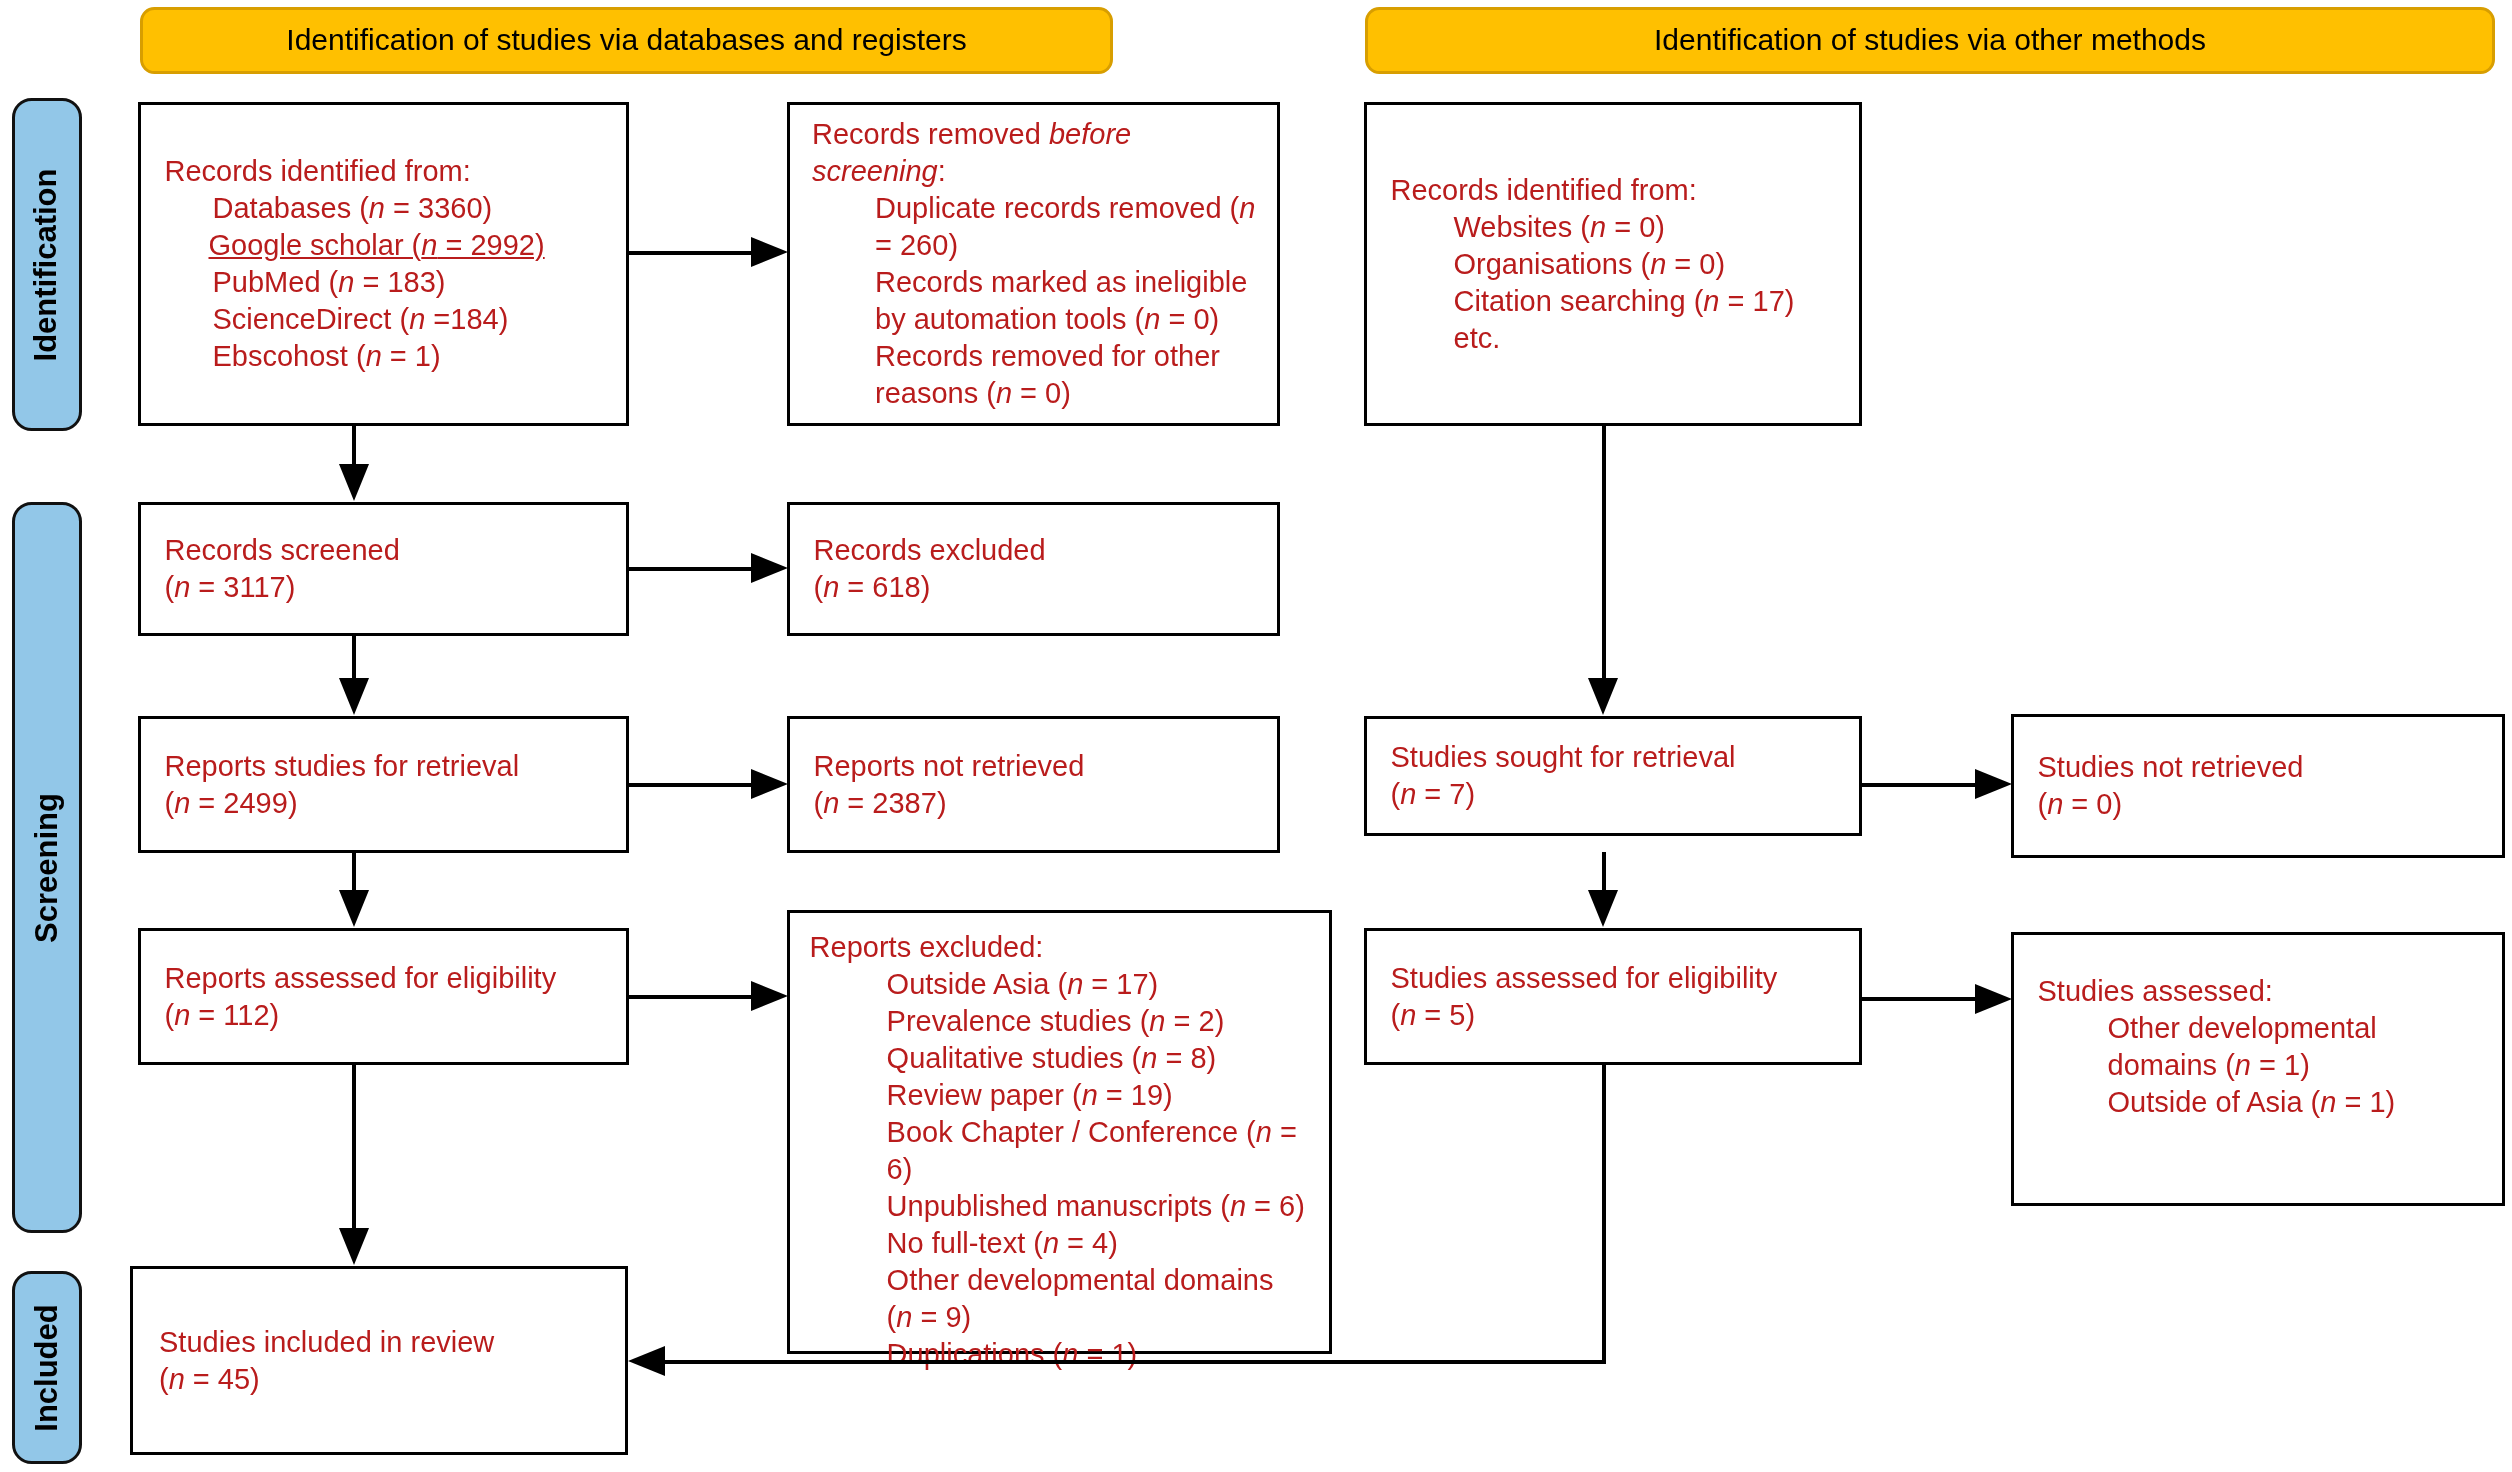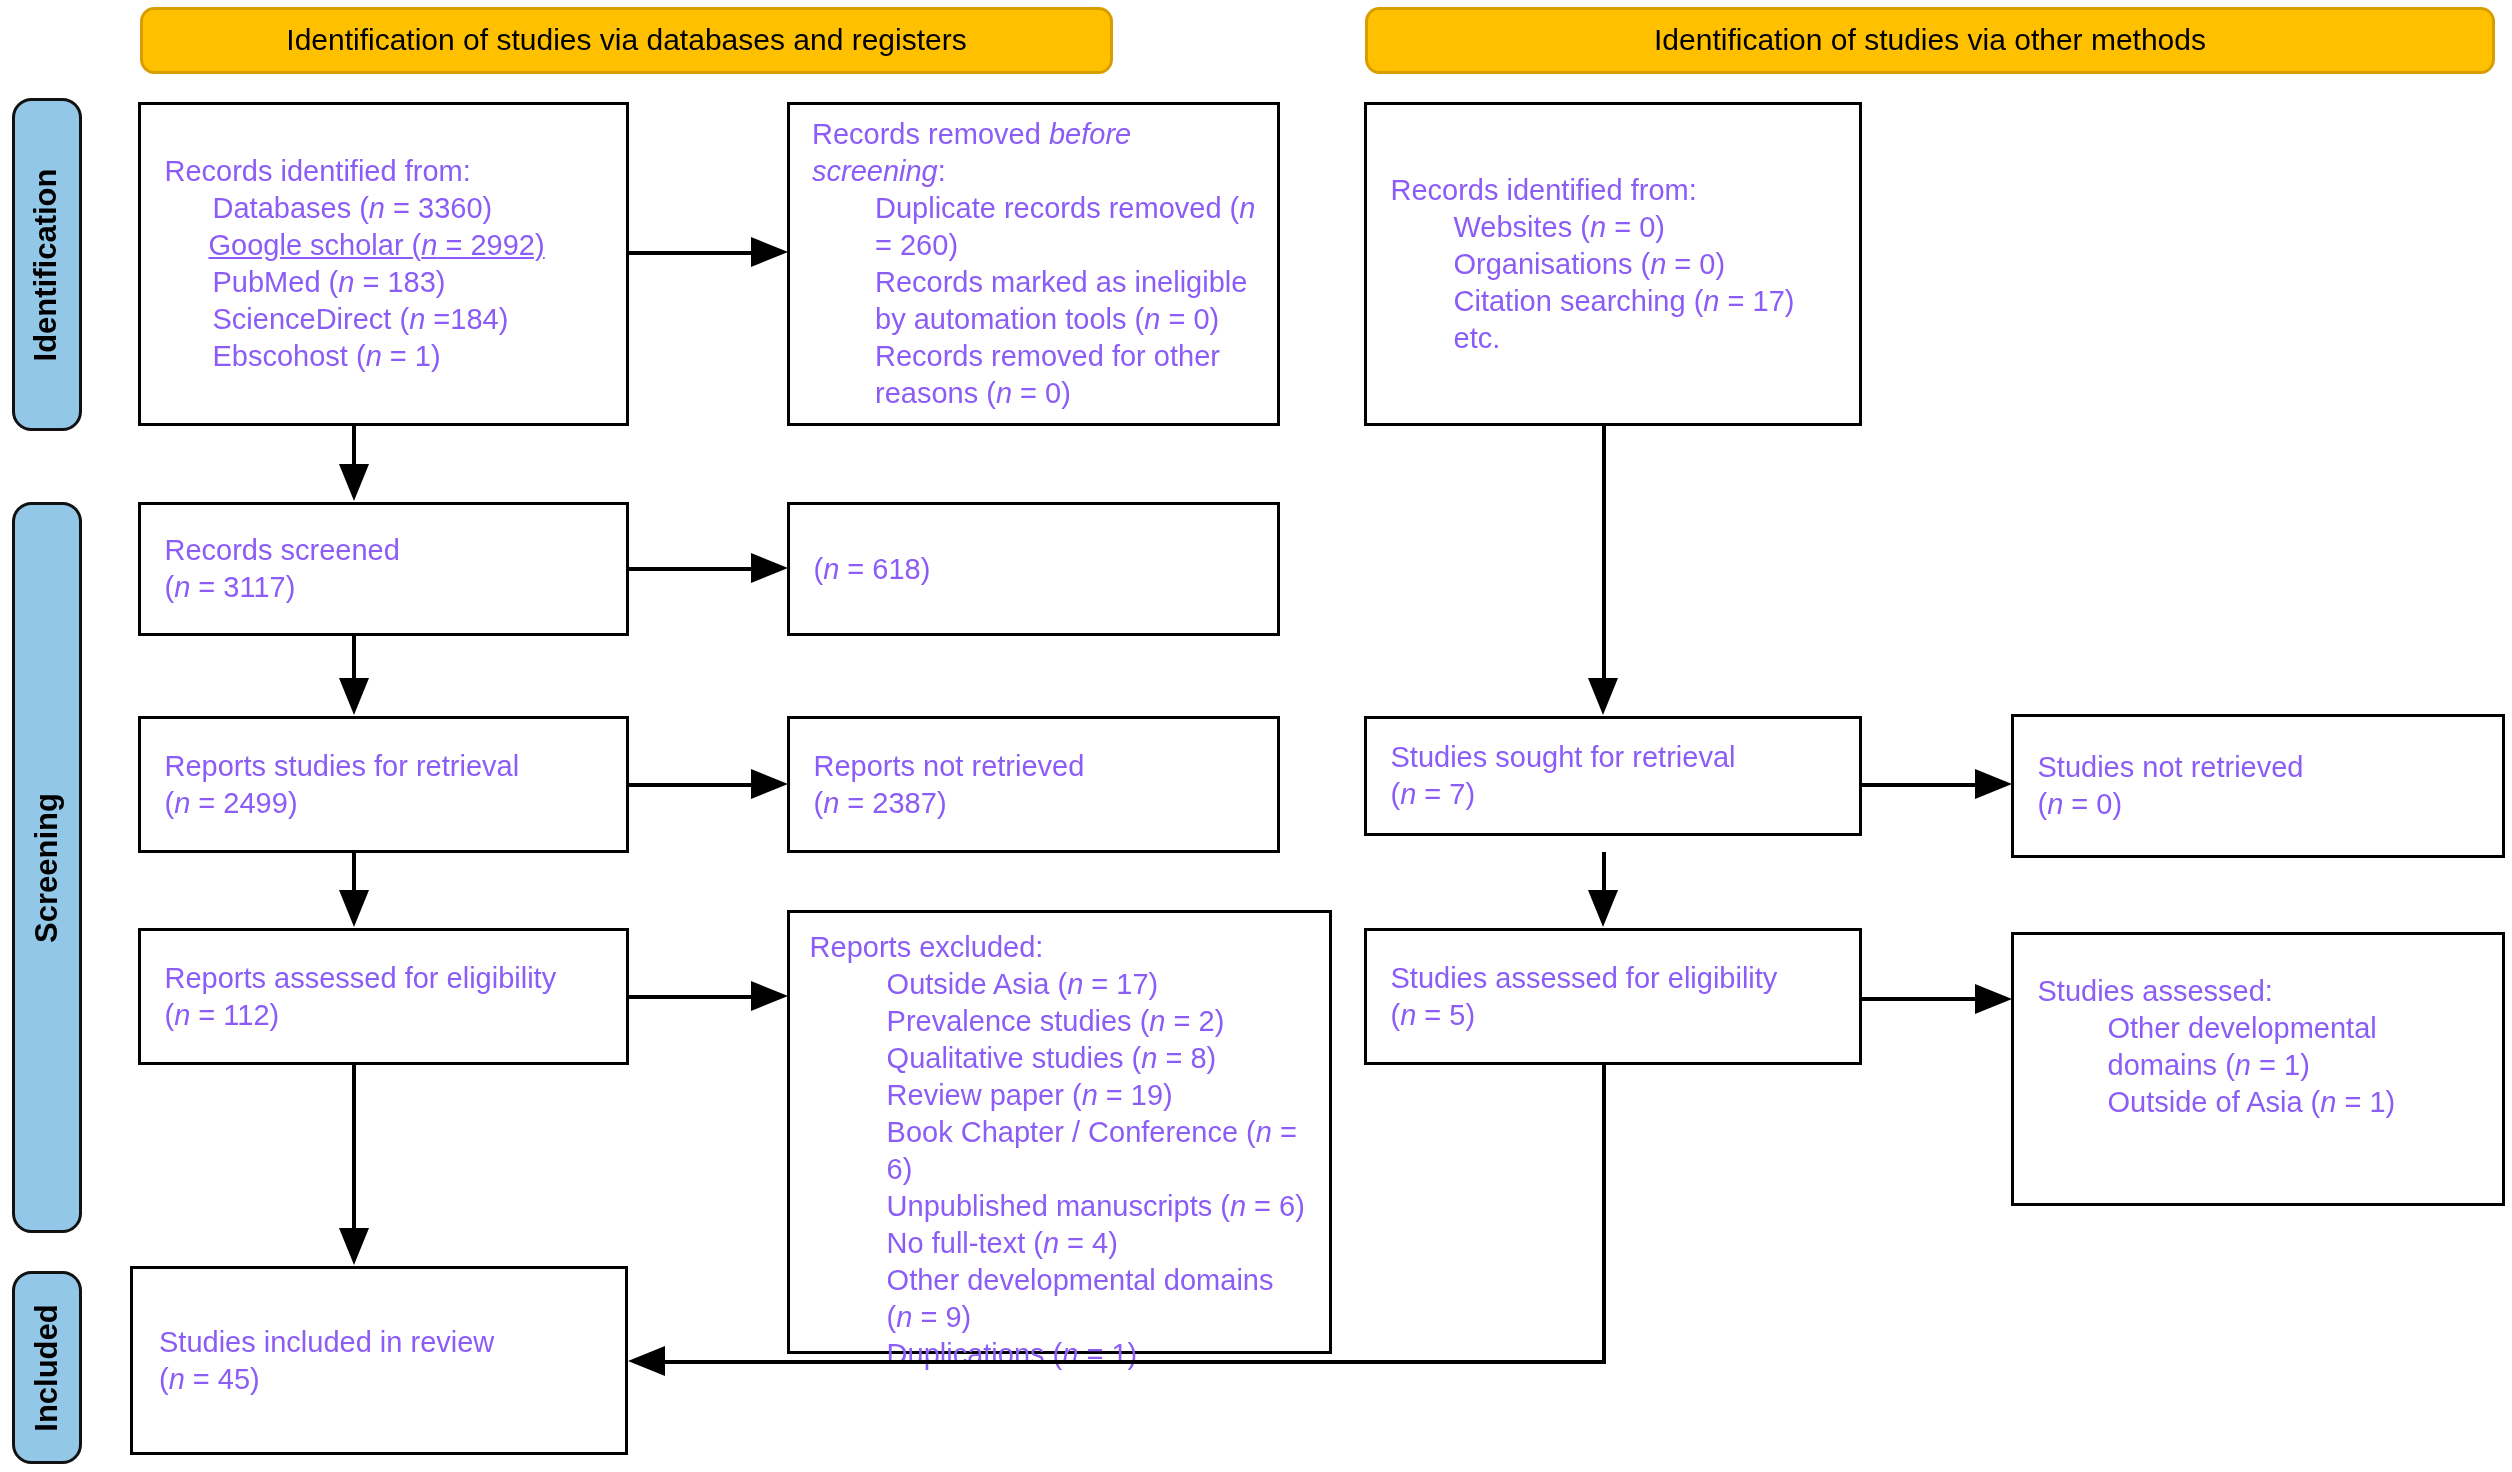--- a/index.html
+++ b/index.html
@@ -33,21 +33,21 @@
   .stage span{
     transform:rotate(-90deg);
     white-space:nowrap;
     font-size:31px;font-weight:bold;color:#000;
   }
   .box{
     position:absolute;
     background:#fff;
     border:3.3px solid #000;
     box-sizing:border-box;
-    font-size:29px;line-height:37px;color:#8b5cf6;
+    font-size:29px;line-height:37px;color:#b91c1c;
     display:flex;flex-direction:column;
   }
   .box.center{justify-content:center;}
   .shaft-h{position:absolute;height:3.9px;background:#000;}
   .shaft-v{position:absolute;width:3.9px;background:#000;}
   .ah{position:absolute;width:0;height:0;}
   .ah-right{border-left:37px solid #000;border-top:15.7px solid transparent;border-bottom:15.7px solid transparent;}
   .ah-left{border-right:37px solid #000;border-top:15.7px solid transparent;border-bottom:15.7px solid transparent;}
   .ah-down{border-top:37px solid #000;border-left:15.7px solid transparent;border-right:15.7px solid transparent;}
 </style>
@@ -95,20 +95,21 @@
     <div style="margin-left:63px;">Organisations (<i>n</i> = 0)</div>
     <div style="margin-left:63px;">Citation searching (<i>n</i> = 17)</div>
     <div style="margin-left:63px;">etc.</div>
   </div>
 
   <div class="box center" style="left:138px;top:502px;width:491px;height:134px;padding:3.9px 9px 3.9px 23.5px;">
     <div>Records screened</div>
     <div>(<i>n</i> = 3117)</div>
   </div>
   <div class="box center" style="left:787px;top:502px;width:493px;height:134px;padding:3.9px 9px 3.9px 23.5px;">
+    <div>Records excluded</div>
     <div>(<i>n</i> = 618)</div>
   </div>
 
   <div class="box center" style="left:138px;top:716px;width:491px;height:137px;padding:3.9px 9px 3.9px 23.5px;">
     <div>Reports studies for retrieval</div>
     <div>(<i>n</i> = 2499)</div>
   </div>
   <div class="box center" style="left:787px;top:716px;width:493px;height:137px;padding:3.9px 9px 3.9px 23.5px;">
     <div>Reports not retrieved</div>
     <div>(<i>n</i> = 2387)</div>

